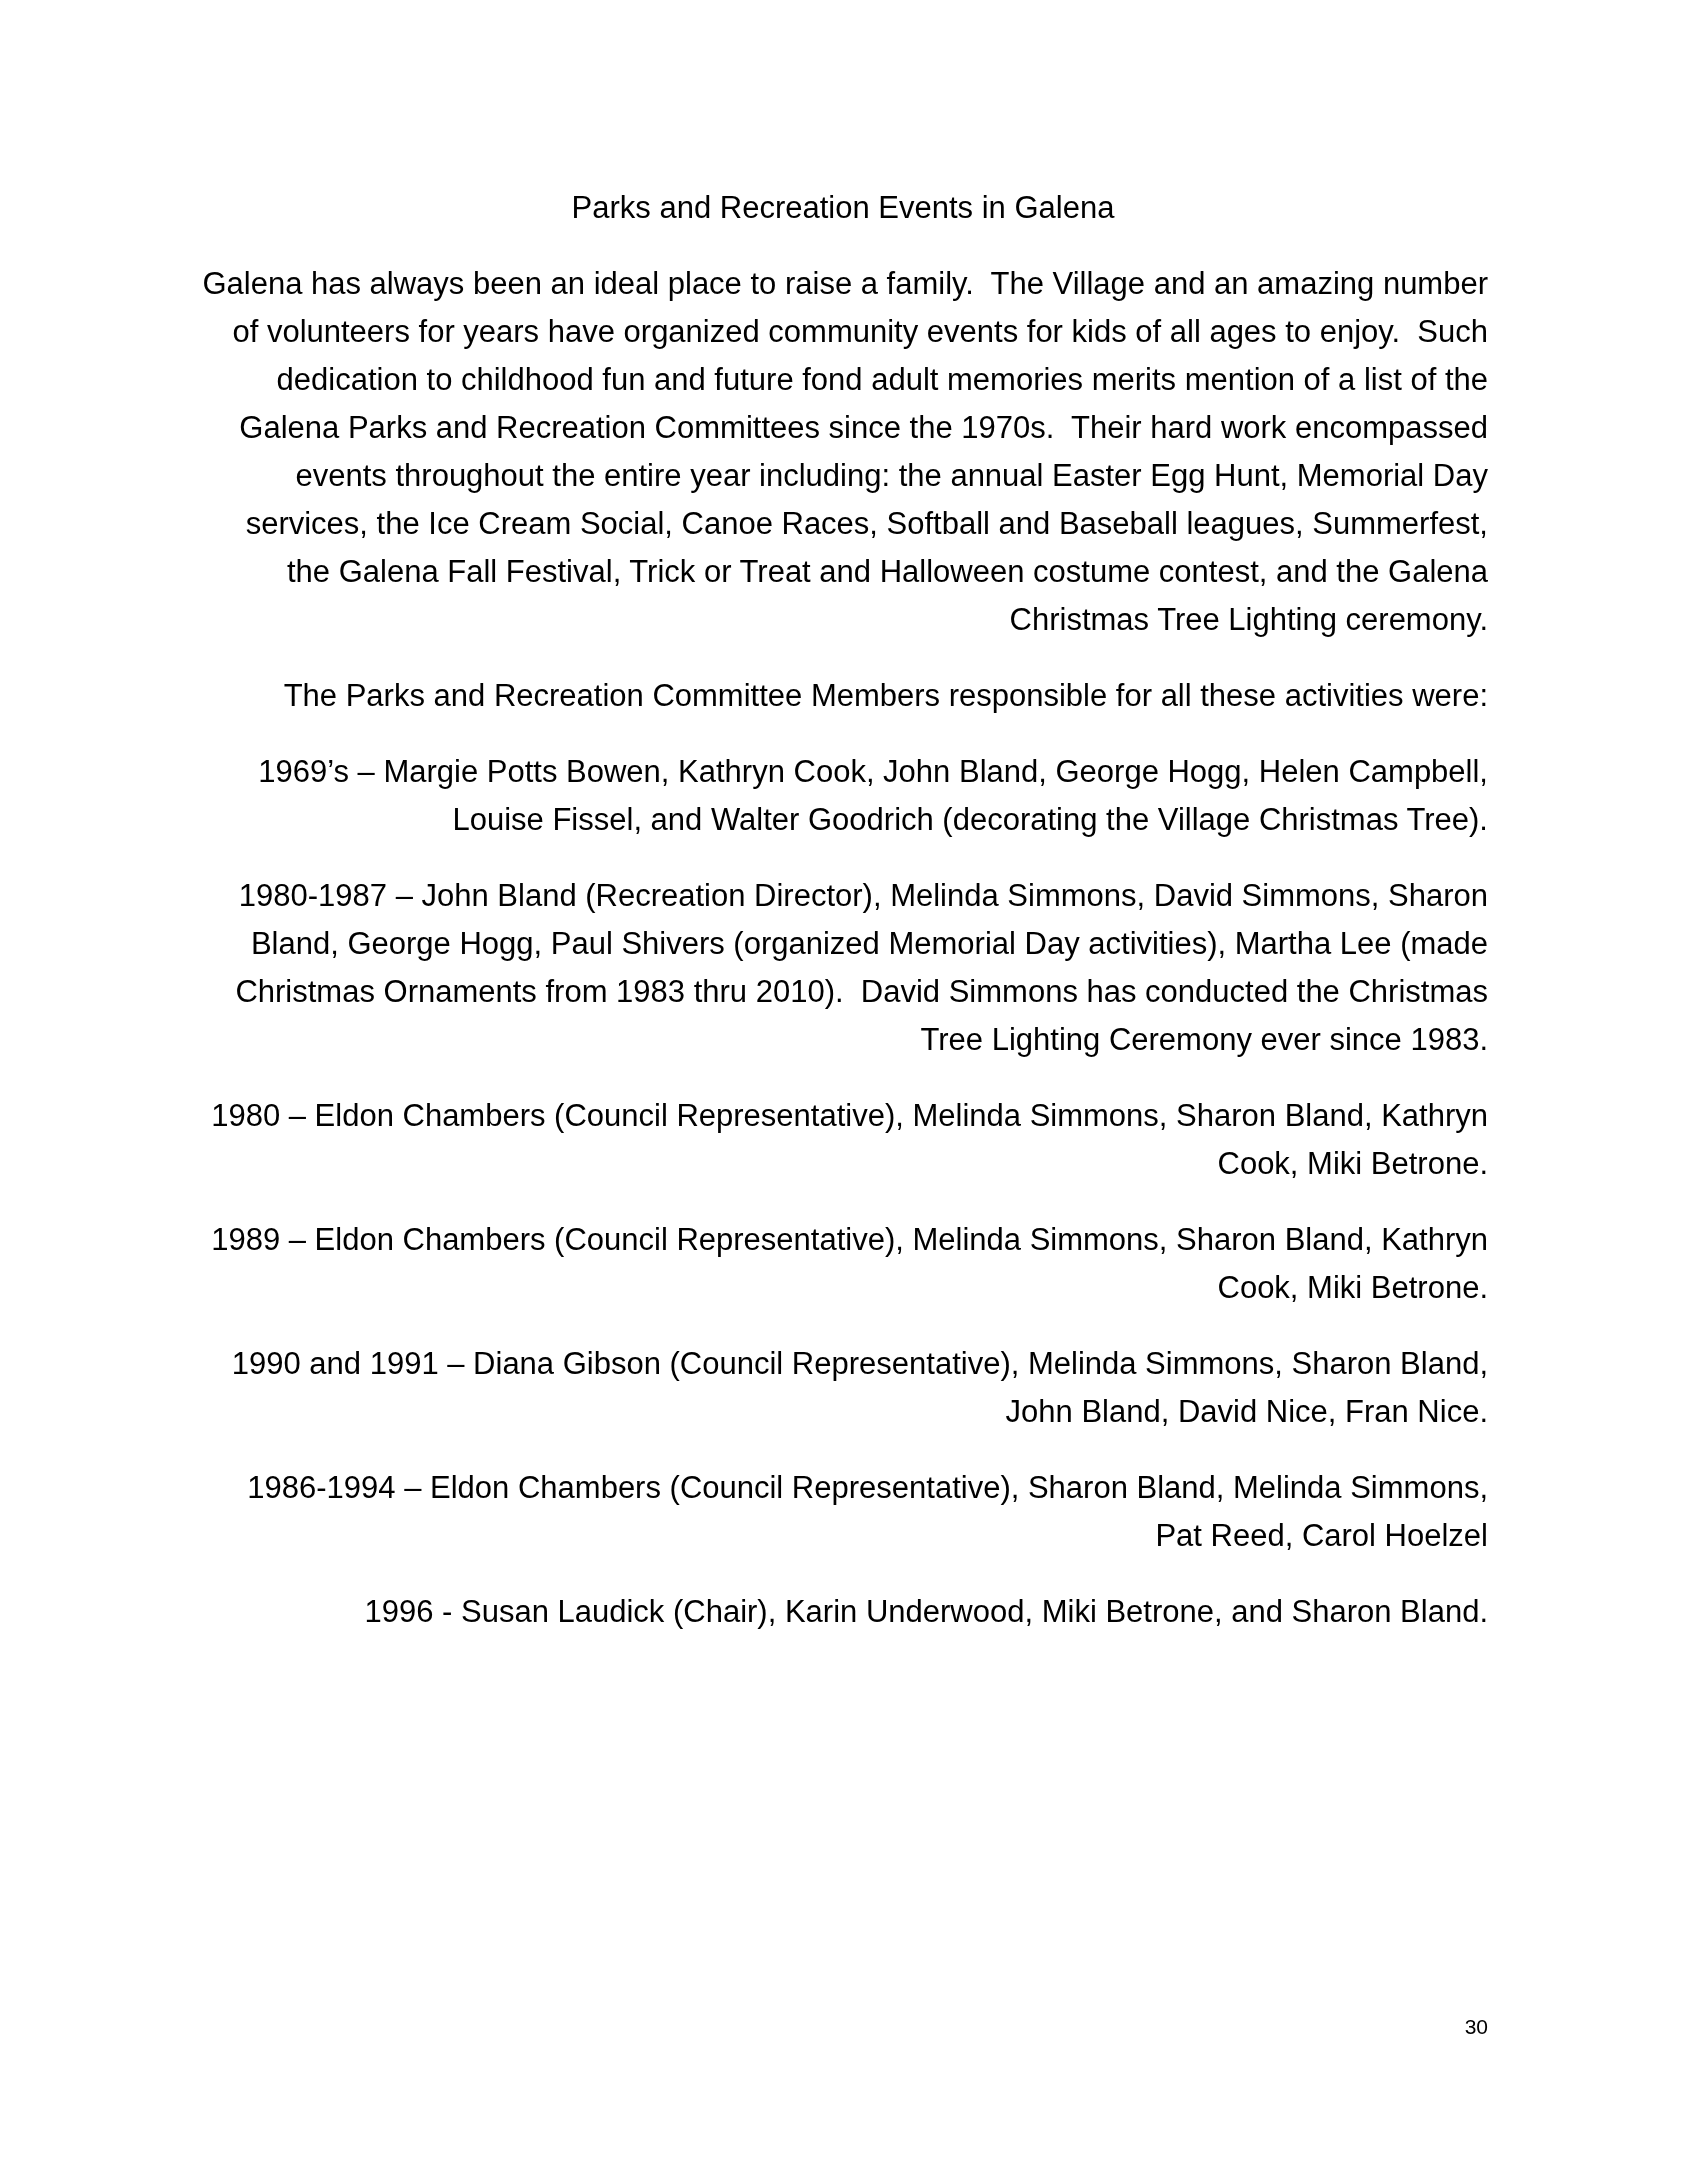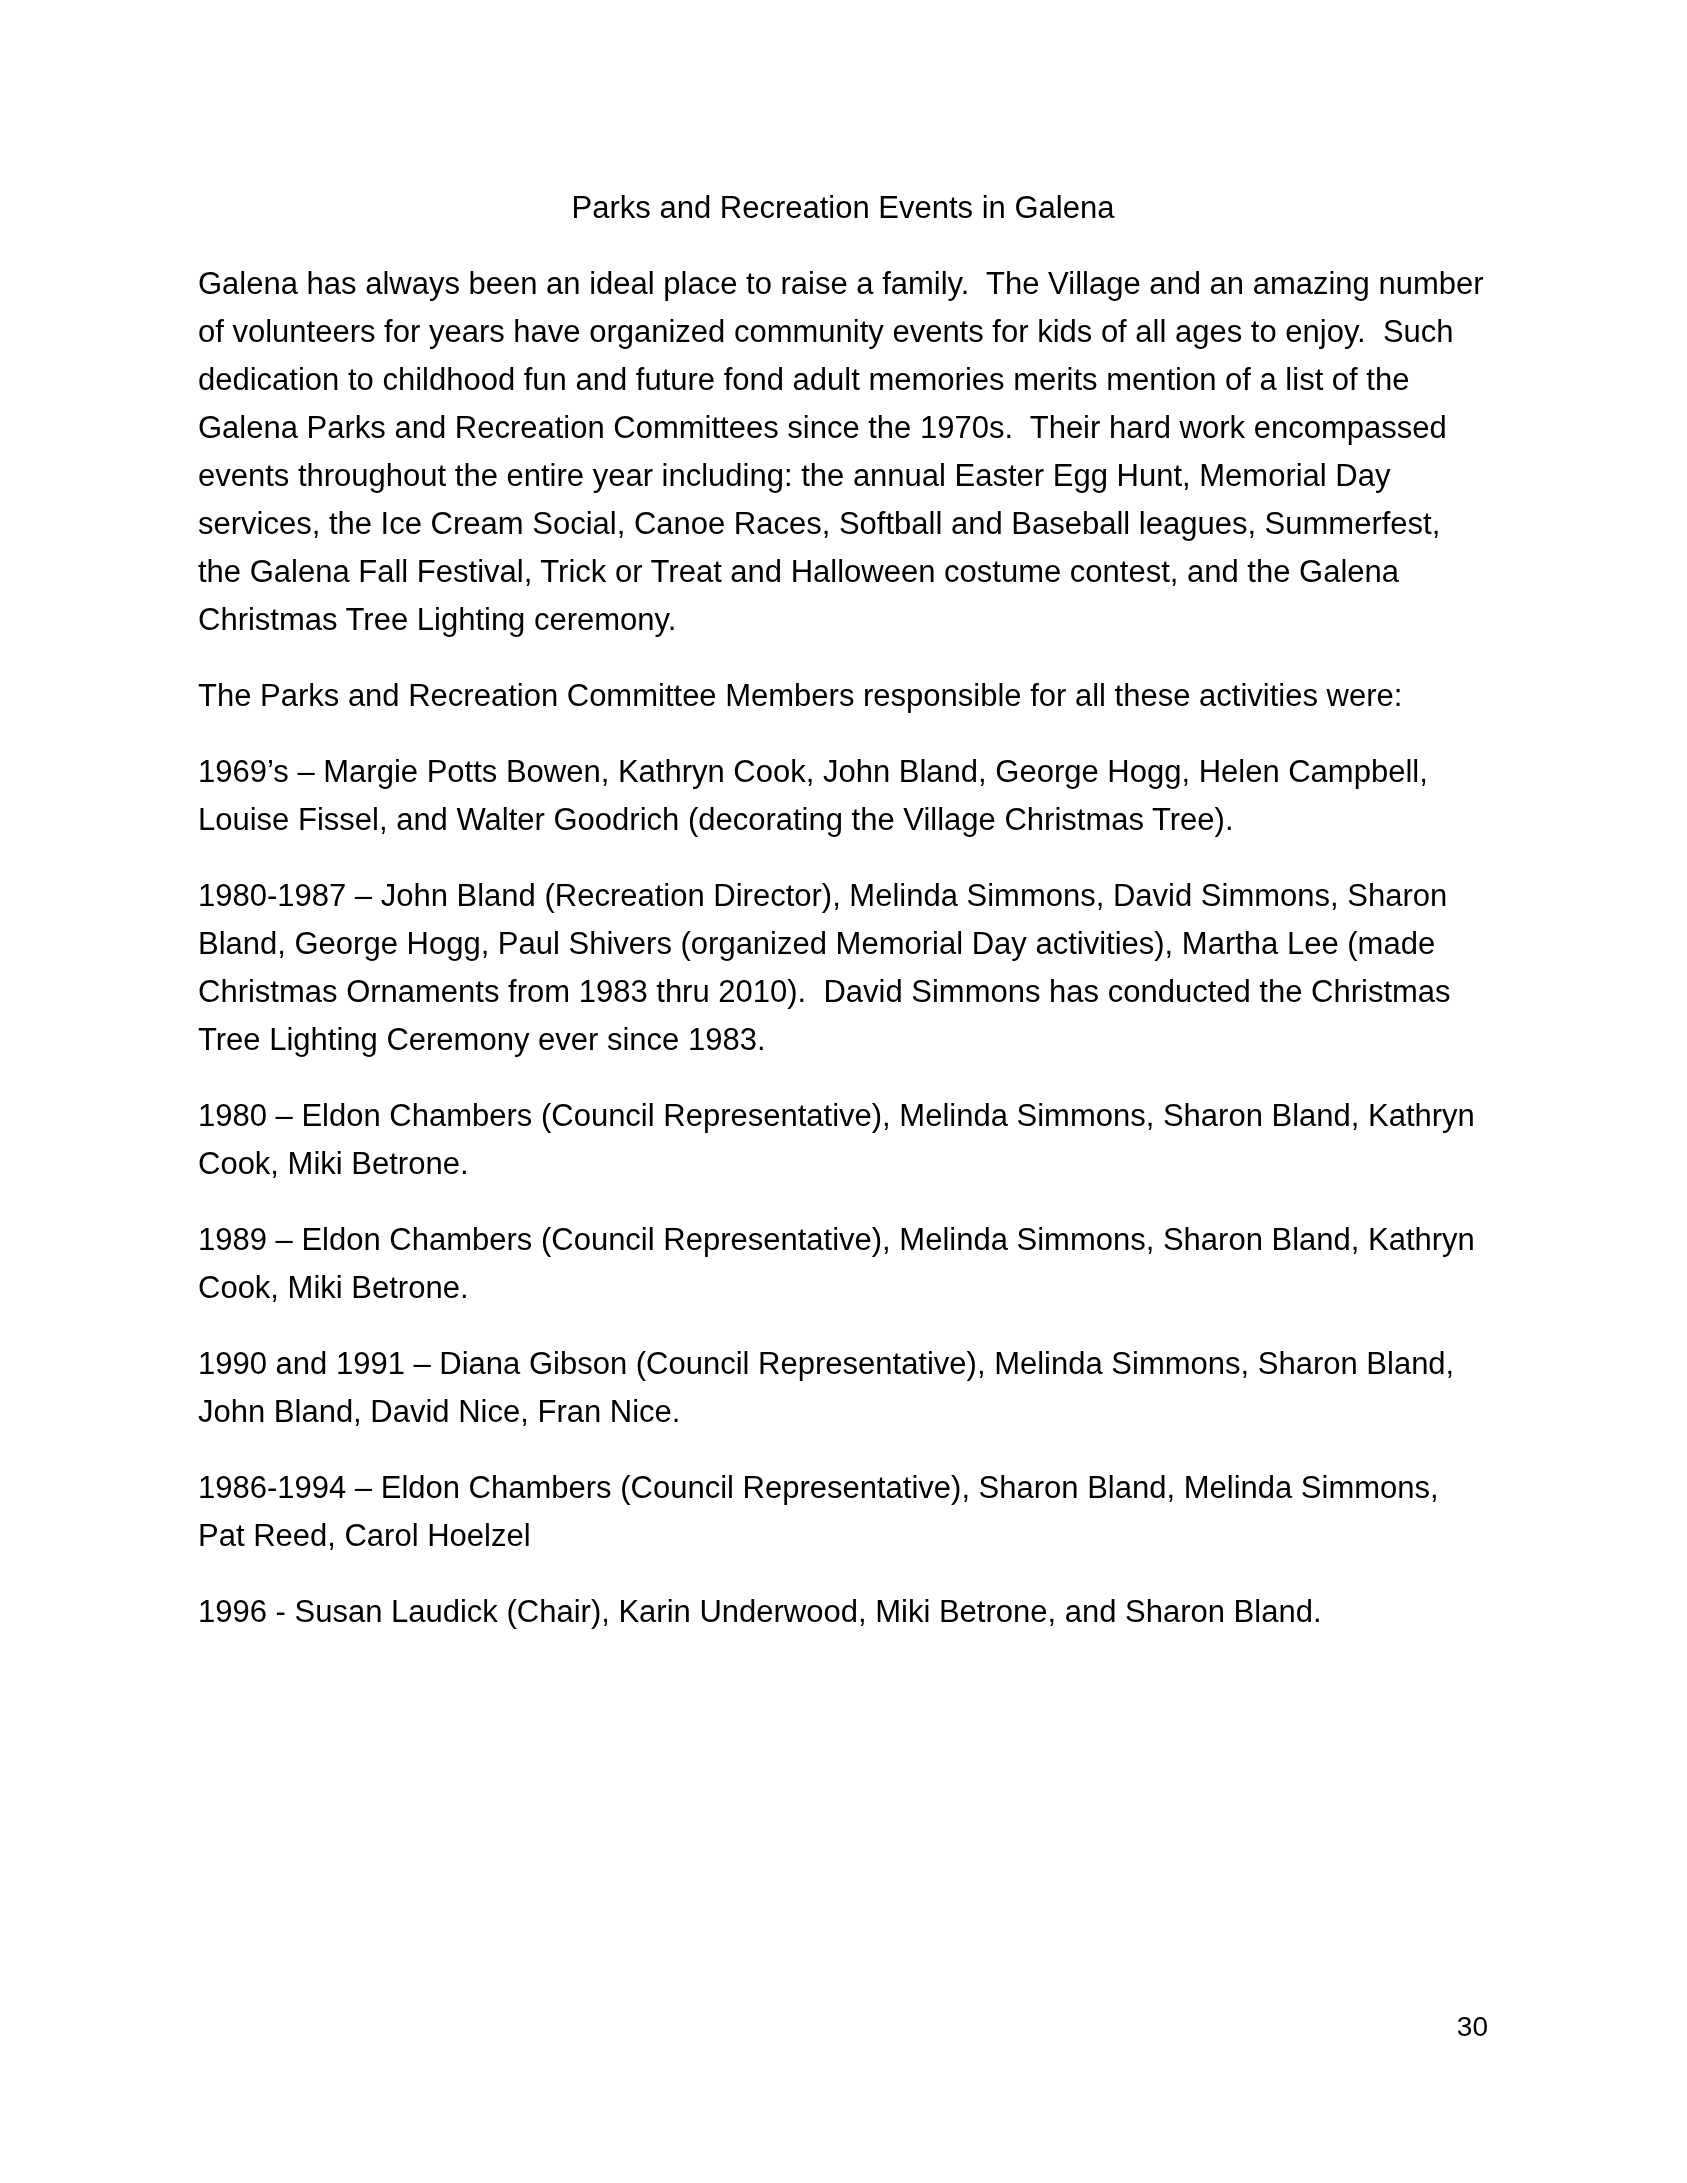--- a/index.html
+++ b/index.html
@@ -29,28 +29,29 @@
     text-align: center;
     margin: 0 0 28px 0;
     font-weight: normal;
     white-space: pre-wrap;
   }
   .para {
     font-size: 31px;
     line-height: 48px;
     margin: 16px 0 28px 0;
     white-space: pre-wrap;
+    text-align: right;
   }
   .footer {
     position: absolute;
     left: 198px;
     top: 2003px;
     width: 1290px;
     text-align: right;
-    font-size: 28px;
+    font-size: 21px;
     line-height: 48px;
   }
 </style>
 </head>
 <body>
 
 <div class="page">
   <div class="content">
     <h1 class="doc-title">Parks and Recreation Events in Galena</h1>
 

